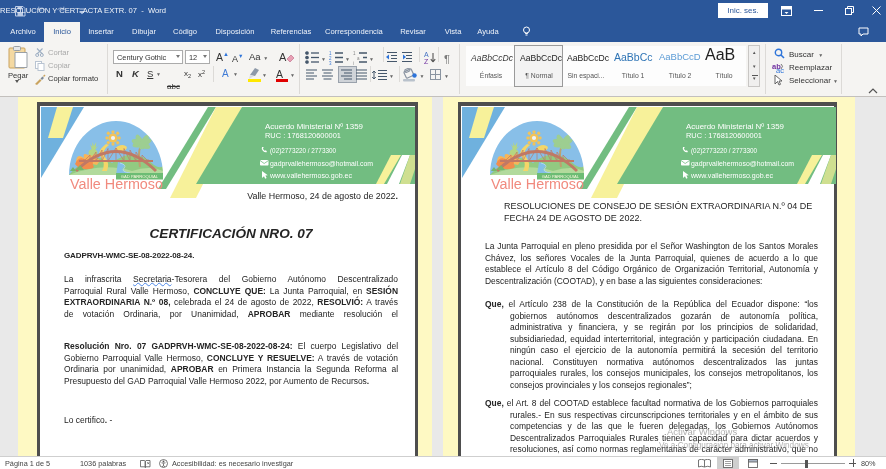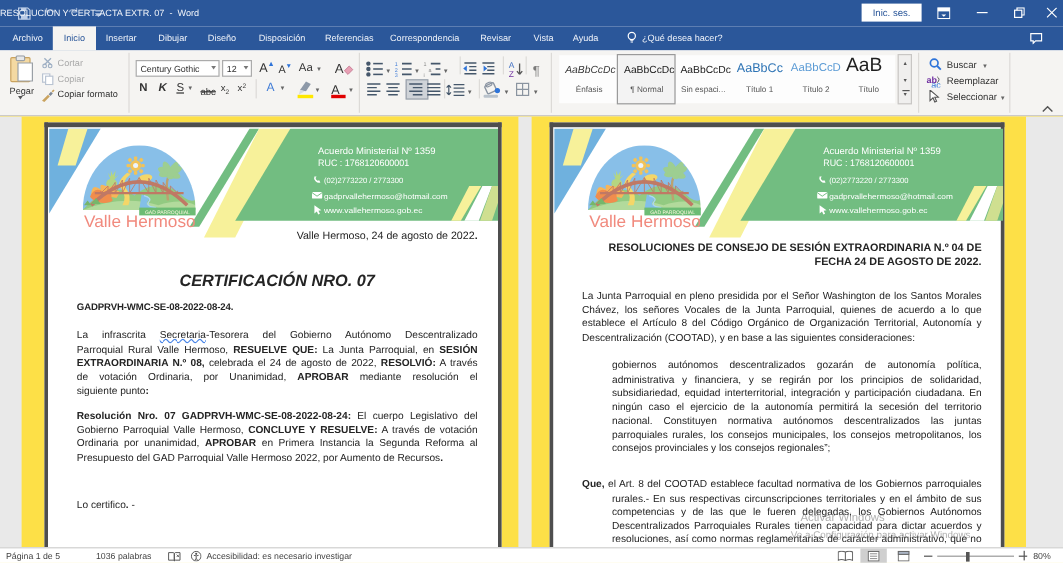--- a/index.html
+++ b/index.html
@@ -16,21 +16,21 @@
   #ribbon{left:0;top:42px;width:886px;height:55px;background:#f5f4f2;border-bottom:1px solid #c3c0bd;box-sizing:border-box;}
   .gsep{top:2px;width:1px;height:50px;background:#dcdad7;}
   .glabel{top:87px;font-size:6.8px;color:#6a6a6a;text-align:center;}
   .launch{top:87px;width:7px;height:7px;border-right:1px solid #8a8a8a;border-bottom:1px solid #8a8a8a;}
   .launch:after{content:"";position:absolute;left:1px;top:1px;width:3px;height:3px;border-left:1px solid #8a8a8a;border-top:1px solid #8a8a8a;}
   .rtext{font-size:7.6px;color:#3b3b3b;}
   .gray{color:#a9a9a9;}
   .combo{background:#ffffff;border:1px solid #ababab;font-size:7.4px;color:#333;box-sizing:border-box;}
   .ca{position:absolute;right:2px;top:4px;width:0;height:0;border-left:2.5px solid transparent;border-right:2.5px solid transparent;border-top:3px solid #777;}
   
-  #canvas{left:0;top:97px;width:886px;height:359px;background:#fde047;overflow:hidden;}
+  #canvas{left:0;top:97px;width:886px;height:359px;background:#fef9c3;overflow:hidden;}
   .gstrip{top:0;height:359px;background:#e9e9e9;}
   .pageborder{top:5px;height:354px;border:3px solid #4e4e4e;border-top-width:4px;border-bottom:none;box-sizing:border-box;background:#fff;}
   .doc{font-size:8.45px;color:#242424;line-height:11.55px;}
   .jl{text-align:justify;text-align-last:justify;}
   .doc b{font-weight:bold;}
   
   #status{left:0;top:456px;width:886px;height:13px;background:#ffffff;border-top:1px solid #cfcfcf;box-sizing:border-box;font-size:7.3px;color:#444;}
   #status .st{top:2px;}
   #wm1,#wm2{color:rgba(110,110,110,0.55);}
 </style></head>
@@ -63,32 +63,31 @@
   <svg class="abs" style="left:872px;top:6px" width="9" height="9" viewBox="0 0 9 9">
       <path d="M0.5,0.5 L8.5,8.5 M8.5,0.5 L0.5,8.5" stroke="#fff" stroke-width="1"></path>
     </svg>
 </div>
 
 <div id="tabs" class="abs">
   <div class="tab abs" style="left:9px;width:28px">Archivo</div>
   <div class="tab abs" id="tab-inicio">Inicio</div>
   <div class="tab abs" style="left:86px;width:30px">Insertar</div>
   <div class="tab abs" style="left:130px;width:28px">Dibujar</div>
-  <div class="tab abs" style="left:171px;width:28px">Diseño</div>
+  <div class="tab abs" style="left:171px;width:28px">Código</div>
   <div class="tab abs" style="left:213px;width:44px">Disposición</div>
   <div class="tab abs" style="left:270px;width:42px">Referencias</div>
   <div class="tab abs" style="left:325px;width:56px">Correspondencia</div>
   <div class="tab abs" style="left:398px;width:30px">Revisar</div>
   <div class="tab abs" style="left:442px;width:22px">Vista</div>
   <div class="tab abs" style="left:475px;width:26px">Ayuda</div>
   <svg class="abs" style="left:522px;top:4px" width="9" height="12" viewBox="0 0 9 12">
       <circle cx="4.5" cy="4" r="3" fill="none" stroke="#fff" stroke-width="1"></circle>
       <path d="M3.2,7.5 h2.6 M3.5,9 h2" stroke="#fff" stroke-width="1"></path>
     </svg>
-  <div class="tab abs" style="left:535px;width:90px;text-align:left">¿Qué desea hacer?</div>
   <svg class="abs" style="left:858px;top:5px" width="11" height="10" viewBox="0 0 11 10">
       <path d="M1,1 h9 v6 h-5 l-2,2 v-2 h-2 z" fill="none" stroke="#fff" stroke-width="1"></path>
     </svg>
 </div>
 
 <div id="ribbon" class="abs">
 
   <div class="gsep abs" style="left:107px"></div>
   <div class="gsep abs" style="left:299px"></div>
   <div class="gsep abs" style="left:459px"></div>
@@ -141,21 +140,21 @@
   <div class="abs" style="left:249px;top:9px;font-size:9.5px;color:#333">Aa <span style="font-size:5px;color:#666">▼</span></div>
   <svg class="abs" style="left:279px;top:8px" width="16" height="14" viewBox="0 0 16 14">
     <text x="0" y="11" font-size="11" fill="#333" font-family="Liberation Sans">A</text>
     <path d="M8,9 l4,-4 l3,3 l-4,4 z" fill="#e8a0b4" stroke="#c87f98" stroke-width="0.8"></path>
   </svg>
 
   <div class="abs" style="left:116px;top:26px;font-size:9.5px;font-weight:bold;color:#333">N</div>
   <div class="abs" style="left:132px;top:26px;font-size:9.5px;font-style:italic;font-weight:bold;color:#333">K</div>
   <div class="abs" style="left:147px;top:26px;font-size:9.5px;text-decoration:underline;color:#333">S</div>
   <div class="abs" style="left:156px;top:29px;font-size:5px;color:#666">▼</div>
-  <div class="abs" style="left:167px;top:30px;font-size:8px;text-decoration:line-through;color:#333">abc</div>
+  <div class="abs" style="left:167px;top:40px;font-size:8px;text-decoration:line-through;color:#333">abc</div>
   <div class="abs" style="left:184px;top:27px;font-size:8px;color:#333">x<span style="font-size:5.5px;vertical-align:-2px">2</span></div>
   <div class="abs" style="left:198px;top:27px;font-size:8px;color:#333">x<span style="font-size:5.5px;vertical-align:3px">2</span></div>
   <div class="gsep abs" style="left:213px;top:24px;height:16px"></div>
   <div class="abs" style="left:222px;top:26px;font-size:10px;color:#3f7bd6">A</div>
   <div class="abs" style="left:233px;top:29px;font-size:5px;color:#666">▼</div>
   <svg class="abs" style="left:247px;top:25px" width="20" height="15" viewBox="0 0 20 15">
     <path d="M3,8 L8,1 l4,2 L8,9 z" fill="#8d99a8"></path>
       <path d="M3,8 l4,1 l-5,3 z" fill="#d8dde3"></path>
     <rect x="1" y="12" width="13" height="3" fill="#ffe800"></rect>
     <text x="15" y="10" font-size="5" fill="#666">▼</text>
@@ -362,41 +361,41 @@
     </svg>
   <svg class="abs" style="left:461px;top:10px" width="375" height="92">
       <use href="#lh"></use>
     </svg>
 
   <div class="doc abs" style="left:64px;top:94px;width:334px;text-align:right;font-size:8.9px">Valle Hermoso, 24 de agosto de 2022<b>.</b></div>
   <div class="doc abs" style="left:64px;top:131px;width:334px;text-align:center;font-weight:bold;font-style:italic;font-size:13.6px">CERTIFICACIÓN NRO. 07</div>
   <div class="doc abs" style="left:64px;top:153px;width:334px;font-weight:bold;font-size:8px;letter-spacing:-0.1px">GADPRVH-WMC-SE-08-2022-08-24.</div>
   <div class="doc abs" style="left:64px;top:177px;width:334px">
     <div class="jl">La infrascrita <span style="text-decoration:underline wavy #4a86e8 0.8px;text-underline-offset:0px">Secretaria</span>-Tesorera del Gobierno Autónomo Descentralizado</div>
-    <div class="jl">Parroquial Rural Valle Hermoso, <b>RESUELVE QUE:</b> La Junta Parroquial, en <b>SESIÓN</b></div>
+    <div class="jl">Parroquial Rural Valle Hermoso, <b>CONCLUYE QUE:</b> La Junta Parroquial, en <b>SESIÓN</b></div>
     <div class="jl"><b>EXTRAORDINARIA N.º 08,</b> celebrada el 24 de agosto de 2022, <b>RESOLVIÓ:</b> A través</div>
     <div class="jl">de votación Ordinaria, por Unanimidad, <b>APROBAR</b> mediante resolución el</div>
-    <div>siguiente punto<b>:</b></div>
   </div>
   <div class="doc abs" style="left:64px;top:244px;width:334px">
     <div class="jl"><b>Resolución Nro. 07 GADPRVH-WMC-SE-08-2022-08-24:</b> El cuerpo Legislativo del</div>
     <div class="jl">Gobierno Parroquial Valle Hermoso, <b>CONCLUYE Y RESUELVE:</b> A través de votación</div>
     <div class="jl">Ordinaria por unanimidad, <b>APROBAR</b> en Primera Instancia la Segunda Reforma al</div>
     <div>Presupuesto del GAD Parroquial Valle Hermoso 2022, por Aumento de Recursos<b>.</b></div>
   </div>
   <div class="doc abs" style="left:64px;top:318px;width:334px">Lo certifico<b>.</b> -</div>
 
-  <div class="doc abs" style="left:485px;top:103px;width:333px;text-align:right;font-weight:bold;font-size:9px;line-height:12px">RESOLUCIONES DE CONSEJO DE SESIÓN EXTRAORDINARIA N.º 04 DE FECHA 24 DE AGOSTO DE 2022.</div>
+  <div class="doc abs" style="left:504px;top:103px;width:333px;text-align:left;font-weight:normal;font-size:9px;line-height:12px">RESOLUCIONES DE CONSEJO DE SESIÓN EXTRAORDINARIA N.º 04 DE FECHA 24 DE AGOSTO DE 2022.</div>
   <div class="doc abs" style="left:485px;top:144px;width:333px">
     <div class="jl">La Junta Parroquial en pleno presidida por el Señor Washington de los Santos Morales</div>
     <div class="jl">Chávez, los señores Vocales de la Junta Parroquial, quienes de acuerdo a lo que</div>
     <div class="jl">establece el Artículo 8 del Código Orgánico de Organización Territorial, Autonomía y</div>
     <div>Descentralización (COOTAD), y en base a las siguientes consideraciones:</div>
   </div>
   <div class="doc abs" style="left:485px;top:202px;width:333px">
+    <div class="jl"><b>Que,</b> el Artículo 238 de la Constitución de la República del Ecuador dispone: “los</div>
     <div class="jl" style="padding-left:25px">gobiernos autónomos descentralizados gozarán de autonomía política,</div>
     <div class="jl" style="padding-left:25px">administrativa y financiera, y se regirán por los principios de solidaridad,</div>
     <div class="jl" style="padding-left:25px">subsidiariedad, equidad interterritorial, integración y participación ciudadana. En</div>
     <div class="jl" style="padding-left:25px">ningún caso el ejercicio de la autonomía permitirá la secesión del territorio</div>
     <div class="jl" style="padding-left:25px">nacional. Constituyen normativa autónomos descentralizados las juntas</div>
     <div class="jl" style="padding-left:25px">parroquiales rurales, los consejos municipales, los consejos metropolitanos, los</div>
     <div style="padding-left:25px">consejos provinciales y los consejos regionales”;</div>
   </div>
   <div class="doc abs" style="left:485px;top:301px;width:333px">
     <div class="jl"><b>Que,</b> el Art. 8 del COOTAD establece facultad normativa de los Gobiernos parroquiales</div>

